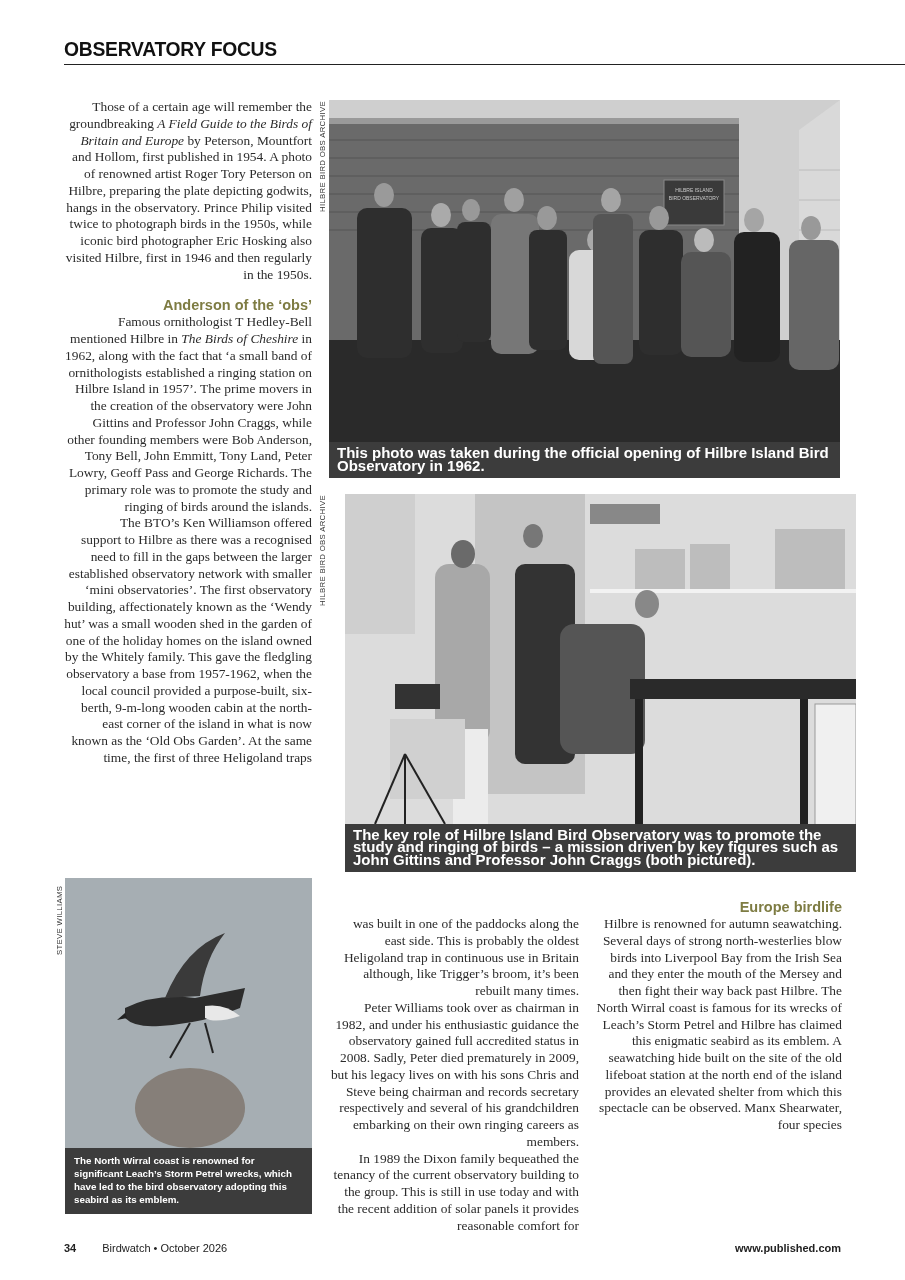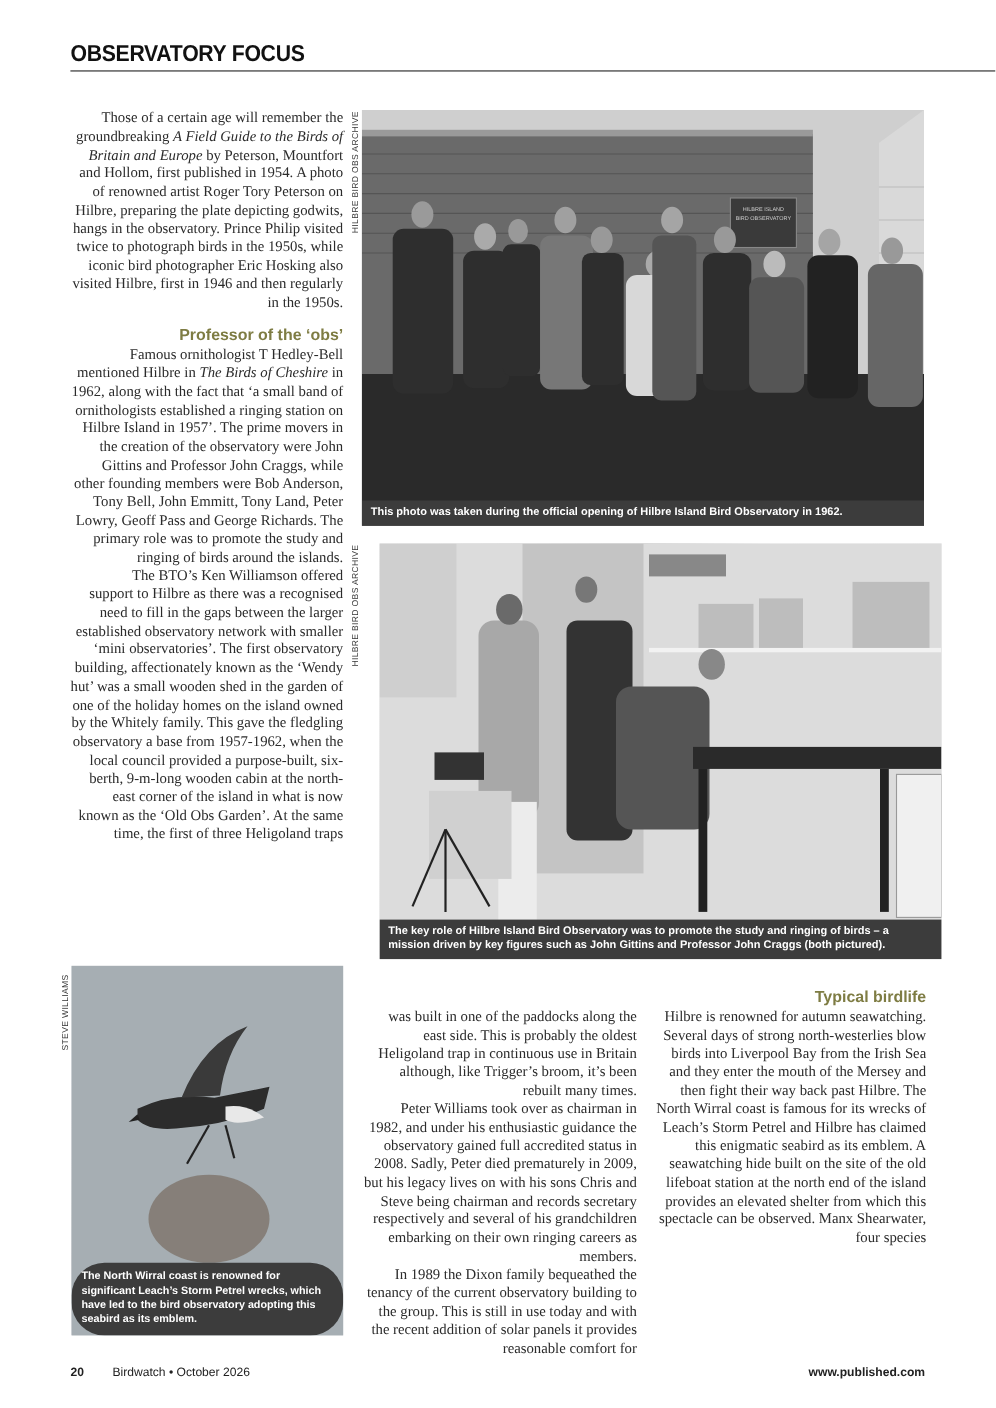--- a/index.html
+++ b/index.html
@@ -11,41 +11,41 @@
 
   .col { position:absolute; font-size:13.4px; line-height:16.75px; color:#2b2b2b;text-align:right; }
   .col p { text-indent:13px; }
   .col p.noindent { text-indent:0;font-family:Liberation Serif, serif; }
   .col .subhead { font-family:"Liberation Sans", sans-serif; font-weight:bold; font-size:14.5px; color:#7e7c43; line-height:18px; text-indent:0; margin-top:13px; }
   .col1 { left:64px; top:99px; width:248px; }
   .col2 { left:329px; top:916px; width:250px; }
   .col3 { left:592px; top:885px; width:250px; }
 
   .photo { position:absolute; overflow:hidden; background:#8a8a8a; }
-  .caption { position:absolute; left:0; right:0; bottom:0; background:#3c3c3c; color:#fff; font-family:"Liberation Sans", sans-serif; font-weight:bold; font-size:10px; line-height:12.5px; padding:5px 8px 6px 8px; }
+  .caption { position:absolute; left:0; right:0; bottom:0; background:#3c3c3c; color:#fff; font-family:"Liberation Sans", sans-serif; font-weight:bold; font-size:15px; line-height:12.5px; padding:5px 8px 6px 8px; }
   .credit { position:absolute; font-family:"Liberation Sans", sans-serif; font-size:7.8px; color:#333; letter-spacing:0.3px; transform:rotate(-90deg); transform-origin:left top; white-space:nowrap; }
 
   .photo1 { left:329px; top:100px; width:511px; height:378px; background:linear-gradient(180deg,#d6d6d6 0%,#cfcfcf 6%,#6d6d6d 8%,#5a5a5a 30%,#444 55%,#2f2f2f 75%,#1e1e1e 100%); }
   .photo2 { left:329px; top:494px; width:511px; height:378px; background:linear-gradient(90deg,#d8d8d8 0%,#cfcfcf 20%,#bdbdbd 45%,#e3e3e3 70%,#dcdcdc 100%);margin-left:16px; }
   .photo3 { left:65px; top:878px; width:247px; height:336px; background:linear-gradient(180deg,#a8b0b6 0%,#9ea6ac 55%,#8f979d 80%,#a3aab0 100%); }
 
   .footer { position:absolute; top:1242px; font-family:"Liberation Sans", sans-serif; font-size:11px; color:#222; }
   .footer .pg { font-weight:bold; margin-right:26px; }
   .footer-left { left:64px; }
   .footer-right { right:64px; font-weight:bold; }
 </style>
 </head>
 <body>
 
 <div class="section-title">OBSERVATORY FOCUS</div>
 <div class="title-rule"></div>
 
 <div class="col col1">
   <p><span>Those of a certain age will remember the groundbreaking </span><i>A Field Guide to the Birds of Britain and Europe</i><span> by Peterson, Mountfort and Hollom, first published in 1954. A photo of renowned artist Roger Tory Peterson on Hilbre, preparing the plate depicting godwits, hangs in the observatory. Prince Philip visited twice to photograph birds in the 1950s, while iconic bird photographer Eric Hosking also visited Hilbre, first in 1946 and then regularly in the 1950s.</span></p>
-  <p class="subhead">Professor of the ‘obs’</p>
+  <p class="subhead">Anderson of the ‘obs’</p>
   <p class="noindent"><span>Famous ornithologist T Hedley-Bell mentioned Hilbre in </span><i>The Birds of Cheshire</i><span> in 1962, along with the fact that ‘a small band of ornithologists established a ringing station on Hilbre Island in 1957’. The prime movers in the creation of the observatory were John Gittins and Professor John Craggs, while other founding members were Bob Anderson, Tony Bell, John Emmitt, Tony Land, Peter Lowry, Geoff Pass and George Richards. The primary role was to promote the study and ringing of birds around the islands.</span></p>
   <p>The BTO’s Ken Williamson offered support to Hilbre as there was a recognised need to fill in the gaps between the larger established observatory network with smaller ‘mini observatories’. The first observatory building, affectionately known as the ‘Wendy hut’ was a small wooden shed in the garden of one of the holiday homes on the island owned by the Whitely family. This gave the fledgling observatory a base from 1957-1962, when the local council provided a purpose-built, six-berth, 9-m-long wooden cabin at the north-east corner of the island in what is now known as the ‘Old Obs Garden’. At the same time, the first of three Heligoland traps</p>
 </div>
 
 <div class="credit" style="left:318px; top:212px;">HILBRE BIRD OBS ARCHIVE</div>
 <div class="photo photo1">
   <svg width="511" height="378" viewBox="0 0 511 378" style="position:absolute;left:0;top:0">
     <rect x="0" y="0" width="511" height="378" fill="#cfcfcf"></rect>
     <rect x="0" y="22" width="410" height="250" fill="#6a6a6a"></rect>
     <g stroke="#555" stroke-width="1">
@@ -135,30 +135,30 @@
   <svg width="247" height="336" viewBox="0 0 247 336" style="position:absolute;left:0;top:0">
     <rect width="247" height="336" fill="#a6aeb3"></rect>
     <path d="M60,130 Q90,115 130,120 L180,110 L175,130 Q140,145 95,148 Q70,150 60,140 Z" fill="#2c2c2c"></path>
     <path d="M100,120 Q120,70 160,55 Q140,80 135,118 Z" fill="#3a3a3a"></path>
     <path d="M140,128 Q160,125 175,138 Q150,146 140,140 Z" fill="#e8e8e8"></path>
     <path d="M60,135 L52,142 L62,140 Z" fill="#222"></path>
     <line x1="125" y1="145" x2="105" y2="180" stroke="#222" stroke-width="2"></line>
     <line x1="140" y1="145" x2="148" y2="175" stroke="#222" stroke-width="2"></line>
     <ellipse cx="125" cy="230" rx="55" ry="40" fill="#6b5a48" opacity="0.55"></ellipse>
   </svg>
-  <div class="caption" style="font-size:9.8px; line-height:13px; padding:6px 9px 8px 9px;border-radius:30px;">The North Wirral coast is renowned for significant Leach’s Storm Petrel wrecks, which have led to the bird observatory adopting this seabird as its emblem.</div>
+  <div class="caption" style="font-size:9.8px; line-height:13px; padding:6px 9px 8px 9px;">The North Wirral coast is renowned for significant Leach’s Storm Petrel wrecks, which have led to the bird observatory adopting this seabird as its emblem.</div>
 </div>
 
 <div class="col col2">
   <p class="noindent">was built in one of the paddocks along the east side. This is probably the oldest Heligoland trap in continuous use in Britain although, like Trigger’s broom, it’s been rebuilt many times.</p>
   <p>Peter Williams took over as chairman in 1982, and under his enthusiastic guidance the observatory gained full accredited status in 2008. Sadly, Peter died prematurely in 2009, but his legacy lives on with his sons Chris and Steve being chairman and records secretary respectively and several of his grandchildren embarking on their own ringing careers as members.</p>
   <p>In 1989 the Dixon family bequeathed the tenancy of the current observatory building to the group. This is still in use today and with the recent addition of solar panels it provides reasonable comfort for</p>
 </div>
 
 <div class="col col3">
-  <p class="subhead">Typical birdlife</p>
+  <p class="subhead">Europe birdlife</p>
   <p class="noindent">Hilbre is renowned for autumn seawatching. Several days of strong north-westerlies blow birds into Liverpool Bay from the Irish Sea and they enter the mouth of the Mersey and then fight their way back past Hilbre. The North Wirral coast is famous for its wrecks of Leach’s Storm Petrel and Hilbre has claimed this enigmatic seabird as its emblem. A seawatching hide built on the site of the old lifeboat station at the north end of the island provides an elevated shelter from which this spectacle can be observed. Manx Shearwater, four species</p>
 </div>
 
 <div class="footer footer-left">
-  <span class="pg">20</span><span>Birdwatch • October 2026</span>
+  <span class="pg">34</span><span>Birdwatch • October 2026</span>
 </div>
 <div class="footer footer-right">www.published.com</div>
 
 </body></html>

